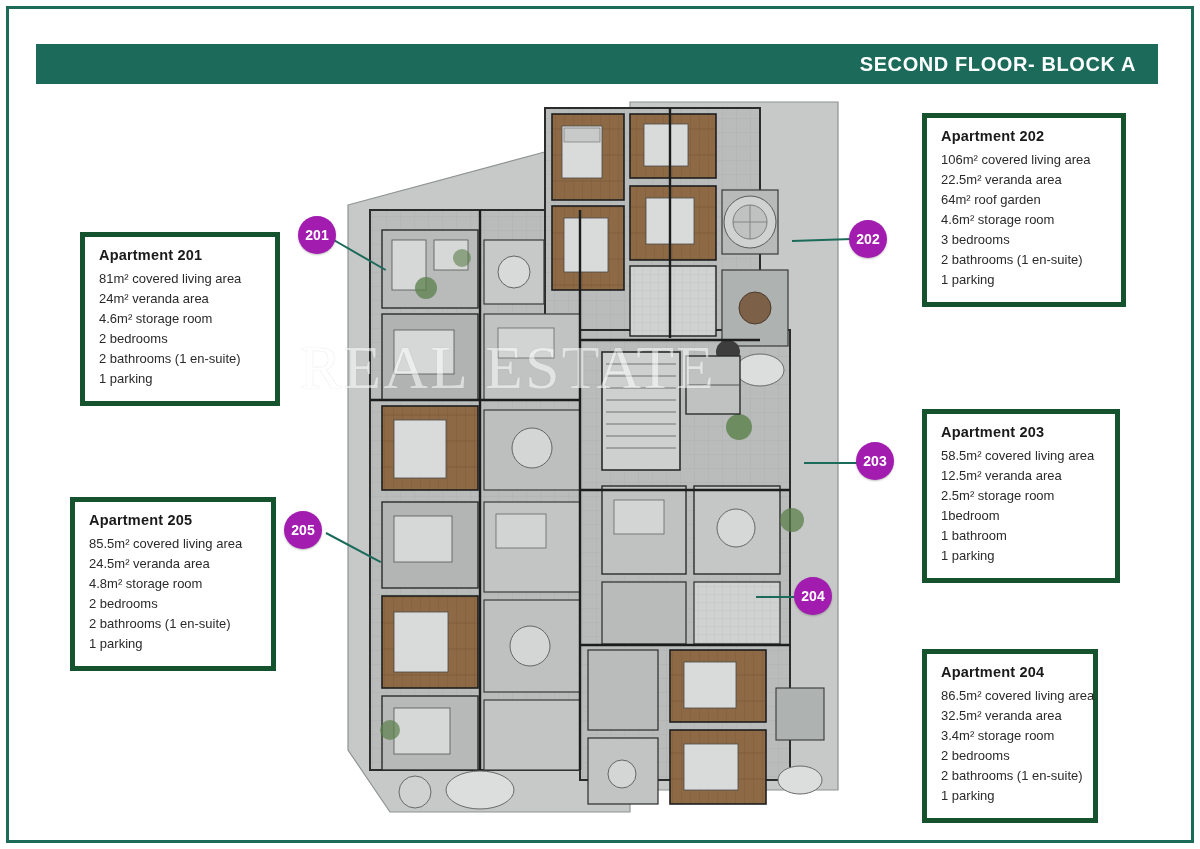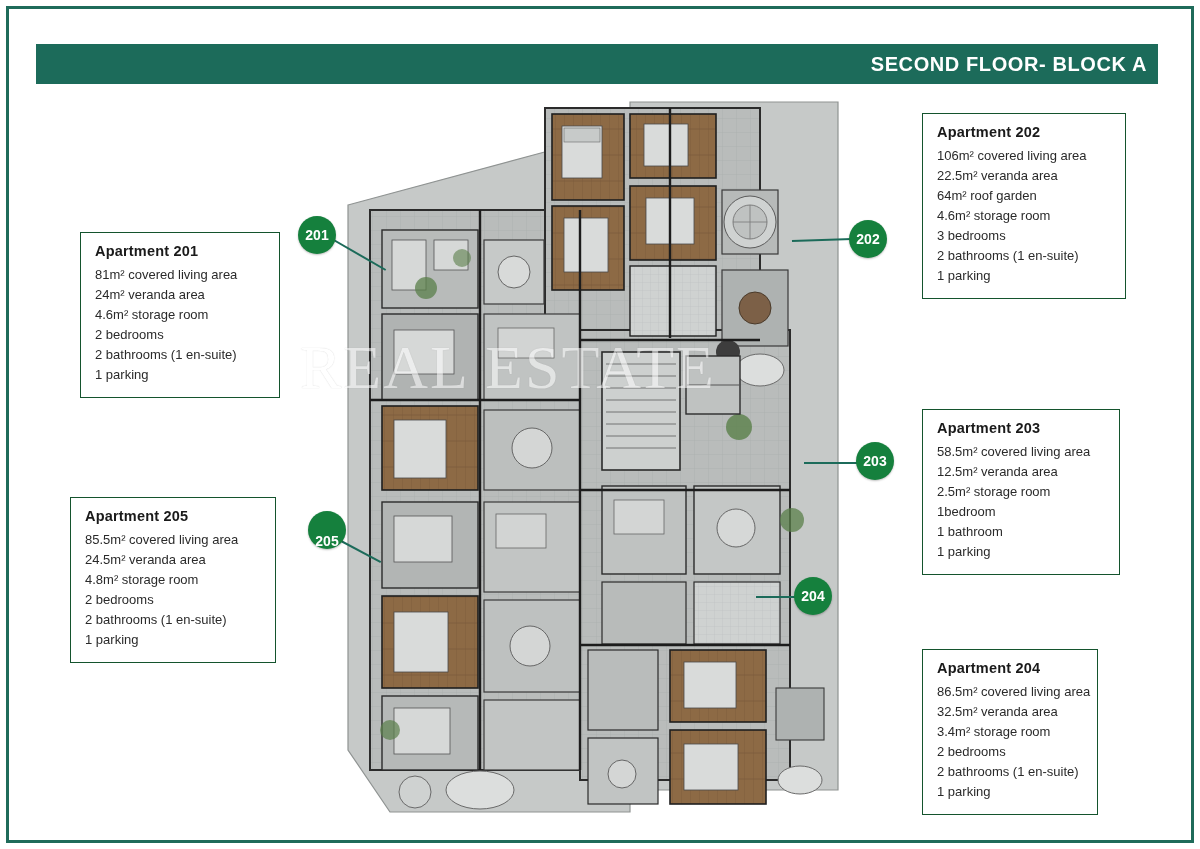--- a/index.html
+++ b/index.html
@@ -33,32 +33,32 @@
     position: absolute;
     left: 36px;
     top: 44px;
     width: 1122px;
     height: 40px;
     background: #1c6b5a;
     display: flex;
     align-items: center;
     justify-content: flex-end;
     box-sizing: border-box;
-    padding-right: 11px;
+    padding-right: 22px;
   }
   .title-bar .title-text {
     color: #ffffff;
     font-size: 20px;
     font-weight: bold;
     letter-spacing: 0.6px;
   }
   
   .info-card {
     position: absolute;
-    border: 1px solid #14532d;
+    border: 5px solid #14532d;
     background: rgba(255,255,255,0.92);
     box-sizing: border-box;
     padding: 10px 14px 12px 14px;
   }
   .info-card .card-title {
     font-size: 14.5px;
     font-weight: bold;
     color: #1a1a1a;
     margin-bottom: 6px;
     letter-spacing: 0.2px;
@@ -79,32 +79,32 @@
   #card-202 { left: 922px; top: 113px;  width: 204px; }
   #card-203 { left: 922px; top: 409px;  width: 198px; }
   #card-204 { left: 922px; top: 649px;  width: 176px; }
 
   
   .marker {
     position: absolute;
     width: 38px;
     height: 38px;
     border-radius: 50%;
-    background: #15803d;
+    background: #a21caf;
     color: #ffffff;
     font-size: 14px;
     font-weight: bold;
     display: flex;
     align-items: center;
     justify-content: center;
     box-shadow: 0 1px 2px rgba(0,0,0,0.25);
     z-index: 6;
   }
   #marker-201 { left: 298px; top: 216px; }
-  #marker-205 { left: 308px; top: 511px; align-items: flex-end; }
+  #marker-205 { left: 284px; top: 511px; }
   #marker-202 { left: 849px; top: 220px; }
   #marker-203 { left: 856px; top: 442px; }
   #marker-204 { left: 794px; top: 577px; }
 
   .leader {
     position: absolute;
     background: #1c6b5a;
     height: 2px;
     transform-origin: 0 50%;
     z-index: 5;

